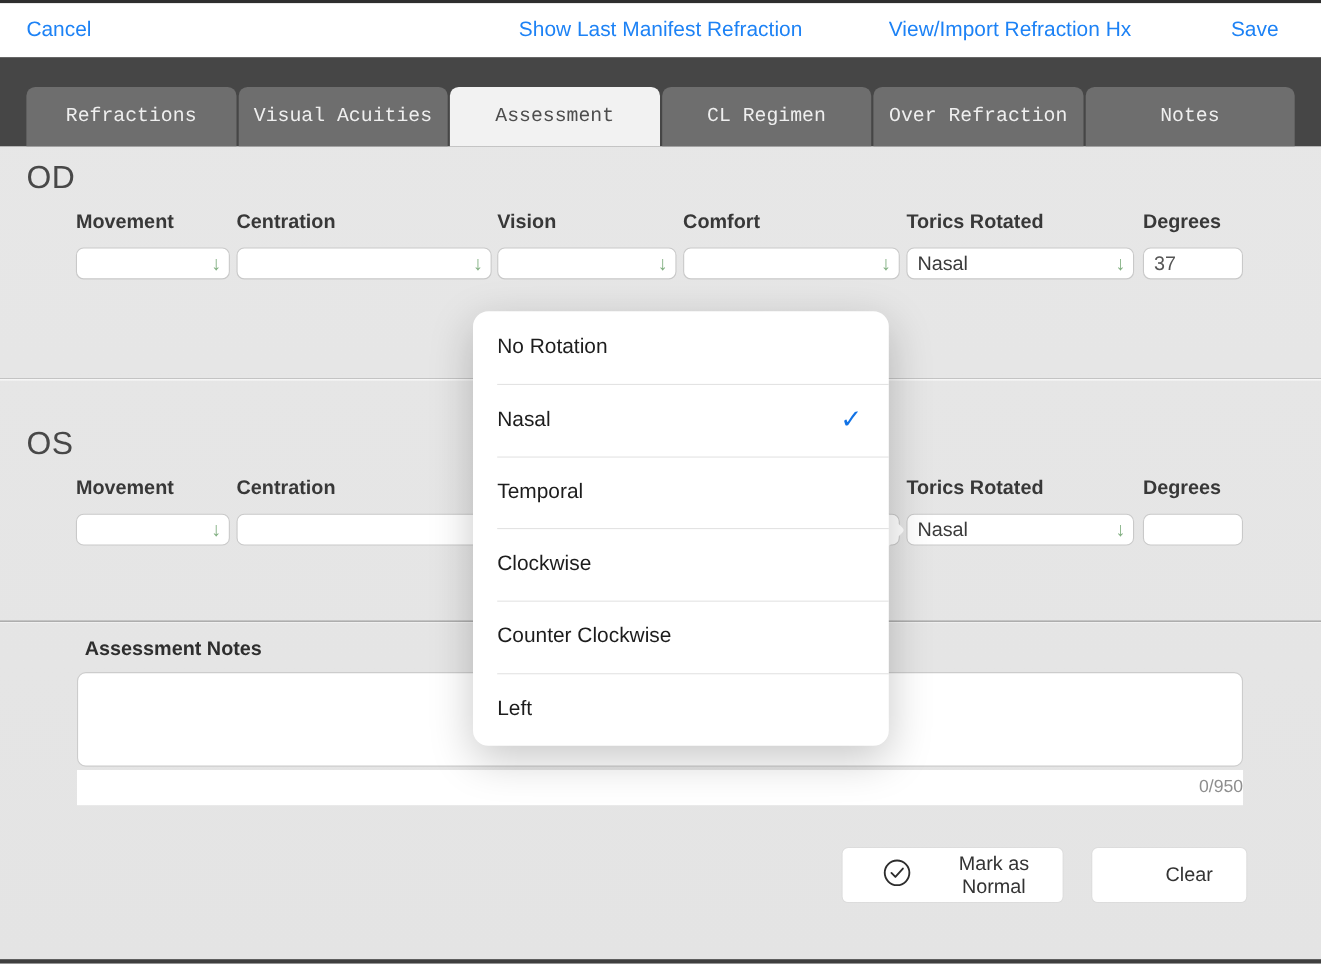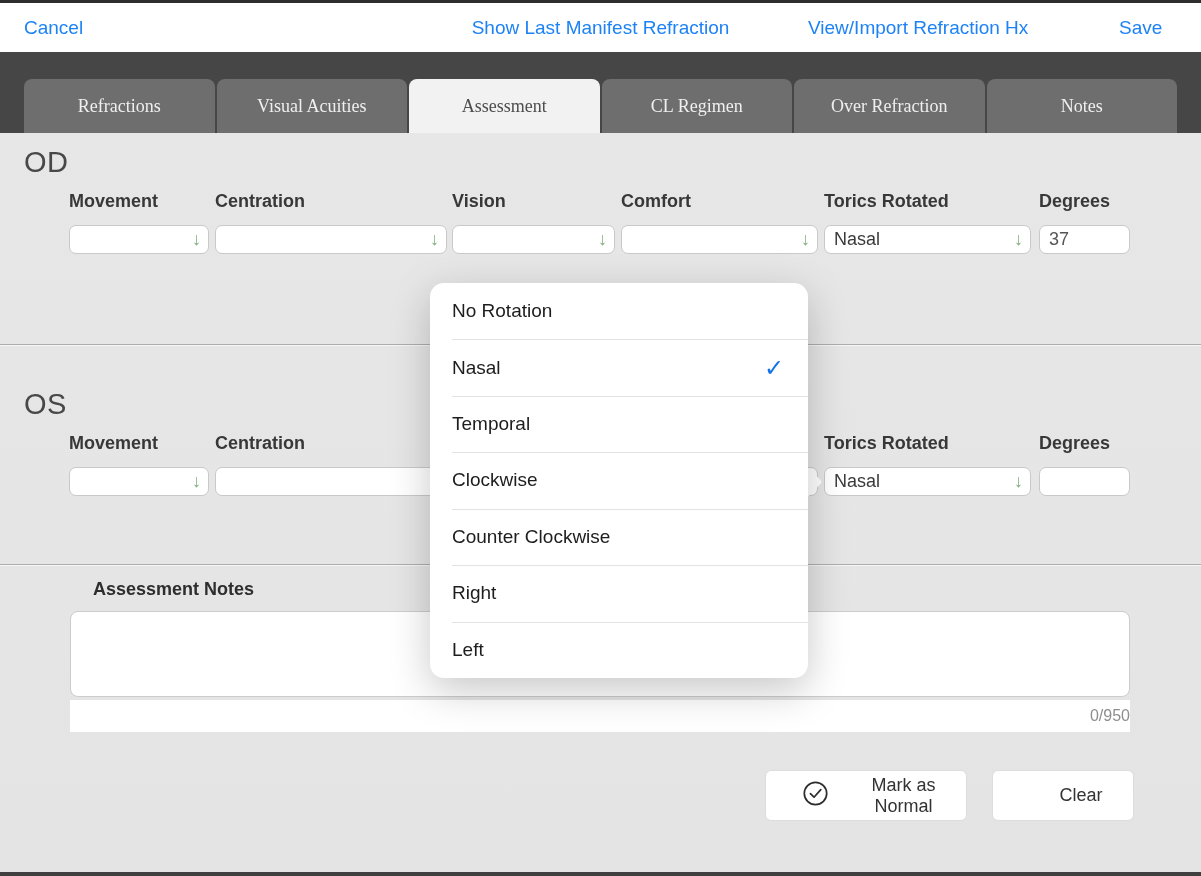--- a/index.html
+++ b/index.html
@@ -26,21 +26,21 @@
   .nav-center { left:50%; transform:translateX(-50%); }
   .nav-viewimport { left:808px; }
   .nav-save { left:1119px; }
 
   
   .tabbar { position:absolute; left:0; top:52px; width:1201px; height:81px; background:#464646; }
   .tabs { position:absolute; left:24px; top:27px; width:1153px; height:54px; display:flex; gap:2px; }
   .tab {
     flex:1 1 0; background:#6e6e6e; color:#efefef; font-size:18px;
     border-radius:8px 8px 0 0; display:flex; align-items:center; justify-content:center;
-    cursor:pointer; border:none; font-family:Liberation Serif, serif;
+    cursor:pointer; border:none; font-family:Liberation Mono, monospace;
   }
   .tab.active { background:#f2f2f2; color:#4d4d4d; }
 
   
   .eye-title { position:absolute; left:24px; font-size:29px; color:#484848; letter-spacing:0.5px; }
   .field-label { position:absolute; font-size:18px; font-weight:bold; color:#383838; white-space:nowrap; }
   .field {
     position:absolute; height:29px; background:#fff; border:1px solid #c9c9c9; border-radius:7px;
     font-size:18px; color:#3a3a3a; line-height:27px; padding-left:9px; cursor:pointer;
   }
@@ -57,21 +57,21 @@
 
   
   .c0 { left:69px;  width:140px; }
   .c1 { left:215px; width:232px; }
   .c2 { left:452px; width:163px; }
   .c3 { left:621px; width:197px; }
   .c4 { left:824px; width:207px; }
   .c5 { left:1039px; width:91px; }
 
   
-  .notes-label { position:absolute; left:93px; top:579px; font-size:18px; font-weight:bold; color:#2e2e2e; }
+  .notes-label { position:absolute; left:77px; top:579px; font-size:18px; font-weight:bold; color:#2e2e2e; }
   .notes-area {
     position:absolute; left:70px; top:611px; width:1060px; height:86px;
     background:#fff; border:1px solid #cccccc; border-radius:8px; resize:none;
     font-family:inherit; font-size:17px; color:#333; padding:8px 10px; outline:none;
   }
   .notes-counter-strip {
     position:absolute; left:70px; top:700px; width:1060px; height:32px; background:#fff;
     text-align:right; font-size:16px; color:#8e8e8e; line-height:32px; padding-right:0;
   }
 
@@ -227,21 +227,18 @@
     <div class="popup-item">
       <span>Temporal</span>
     </div>
     <div class="popup-item">
       <span>Clockwise</span>
     </div>
     <div class="popup-item">
       <span>Counter Clockwise</span>
     </div>
     <div class="popup-item">
-      <span>Right</span>
-    </div>
-    <div class="popup-item">
       <span>Left</span>
     </div>
   </div>
 
   <div class="edge-strip edge-bottom"></div>
 </div>
 
 </body></html>

